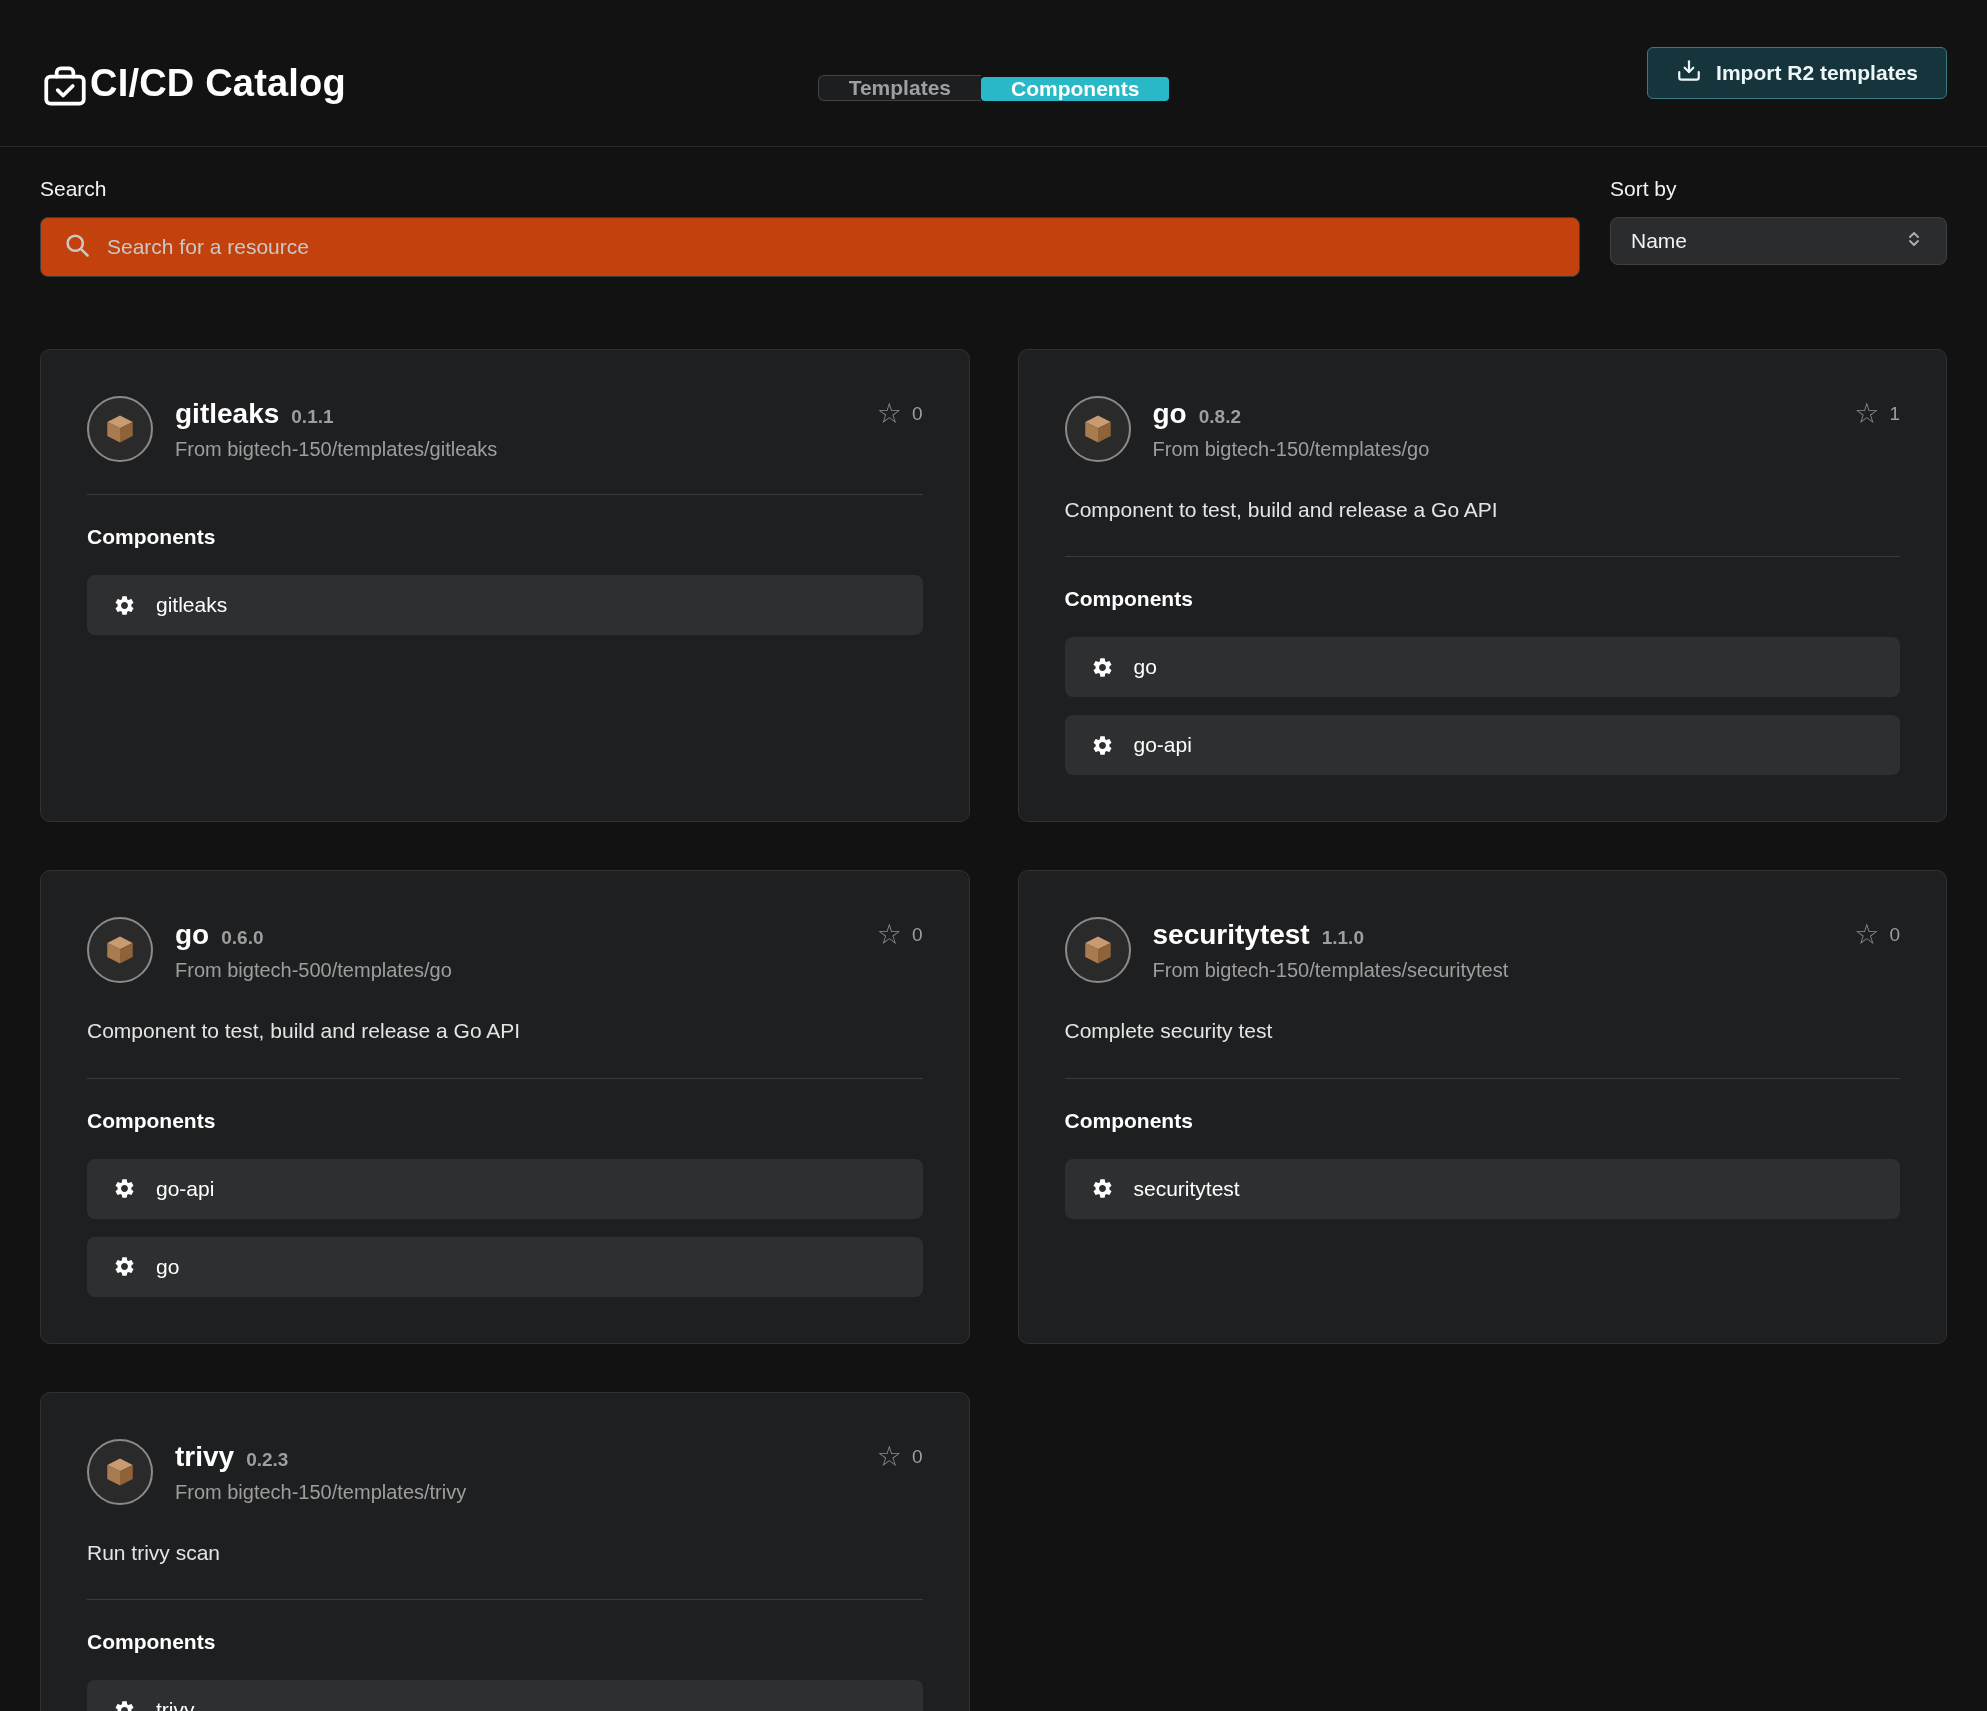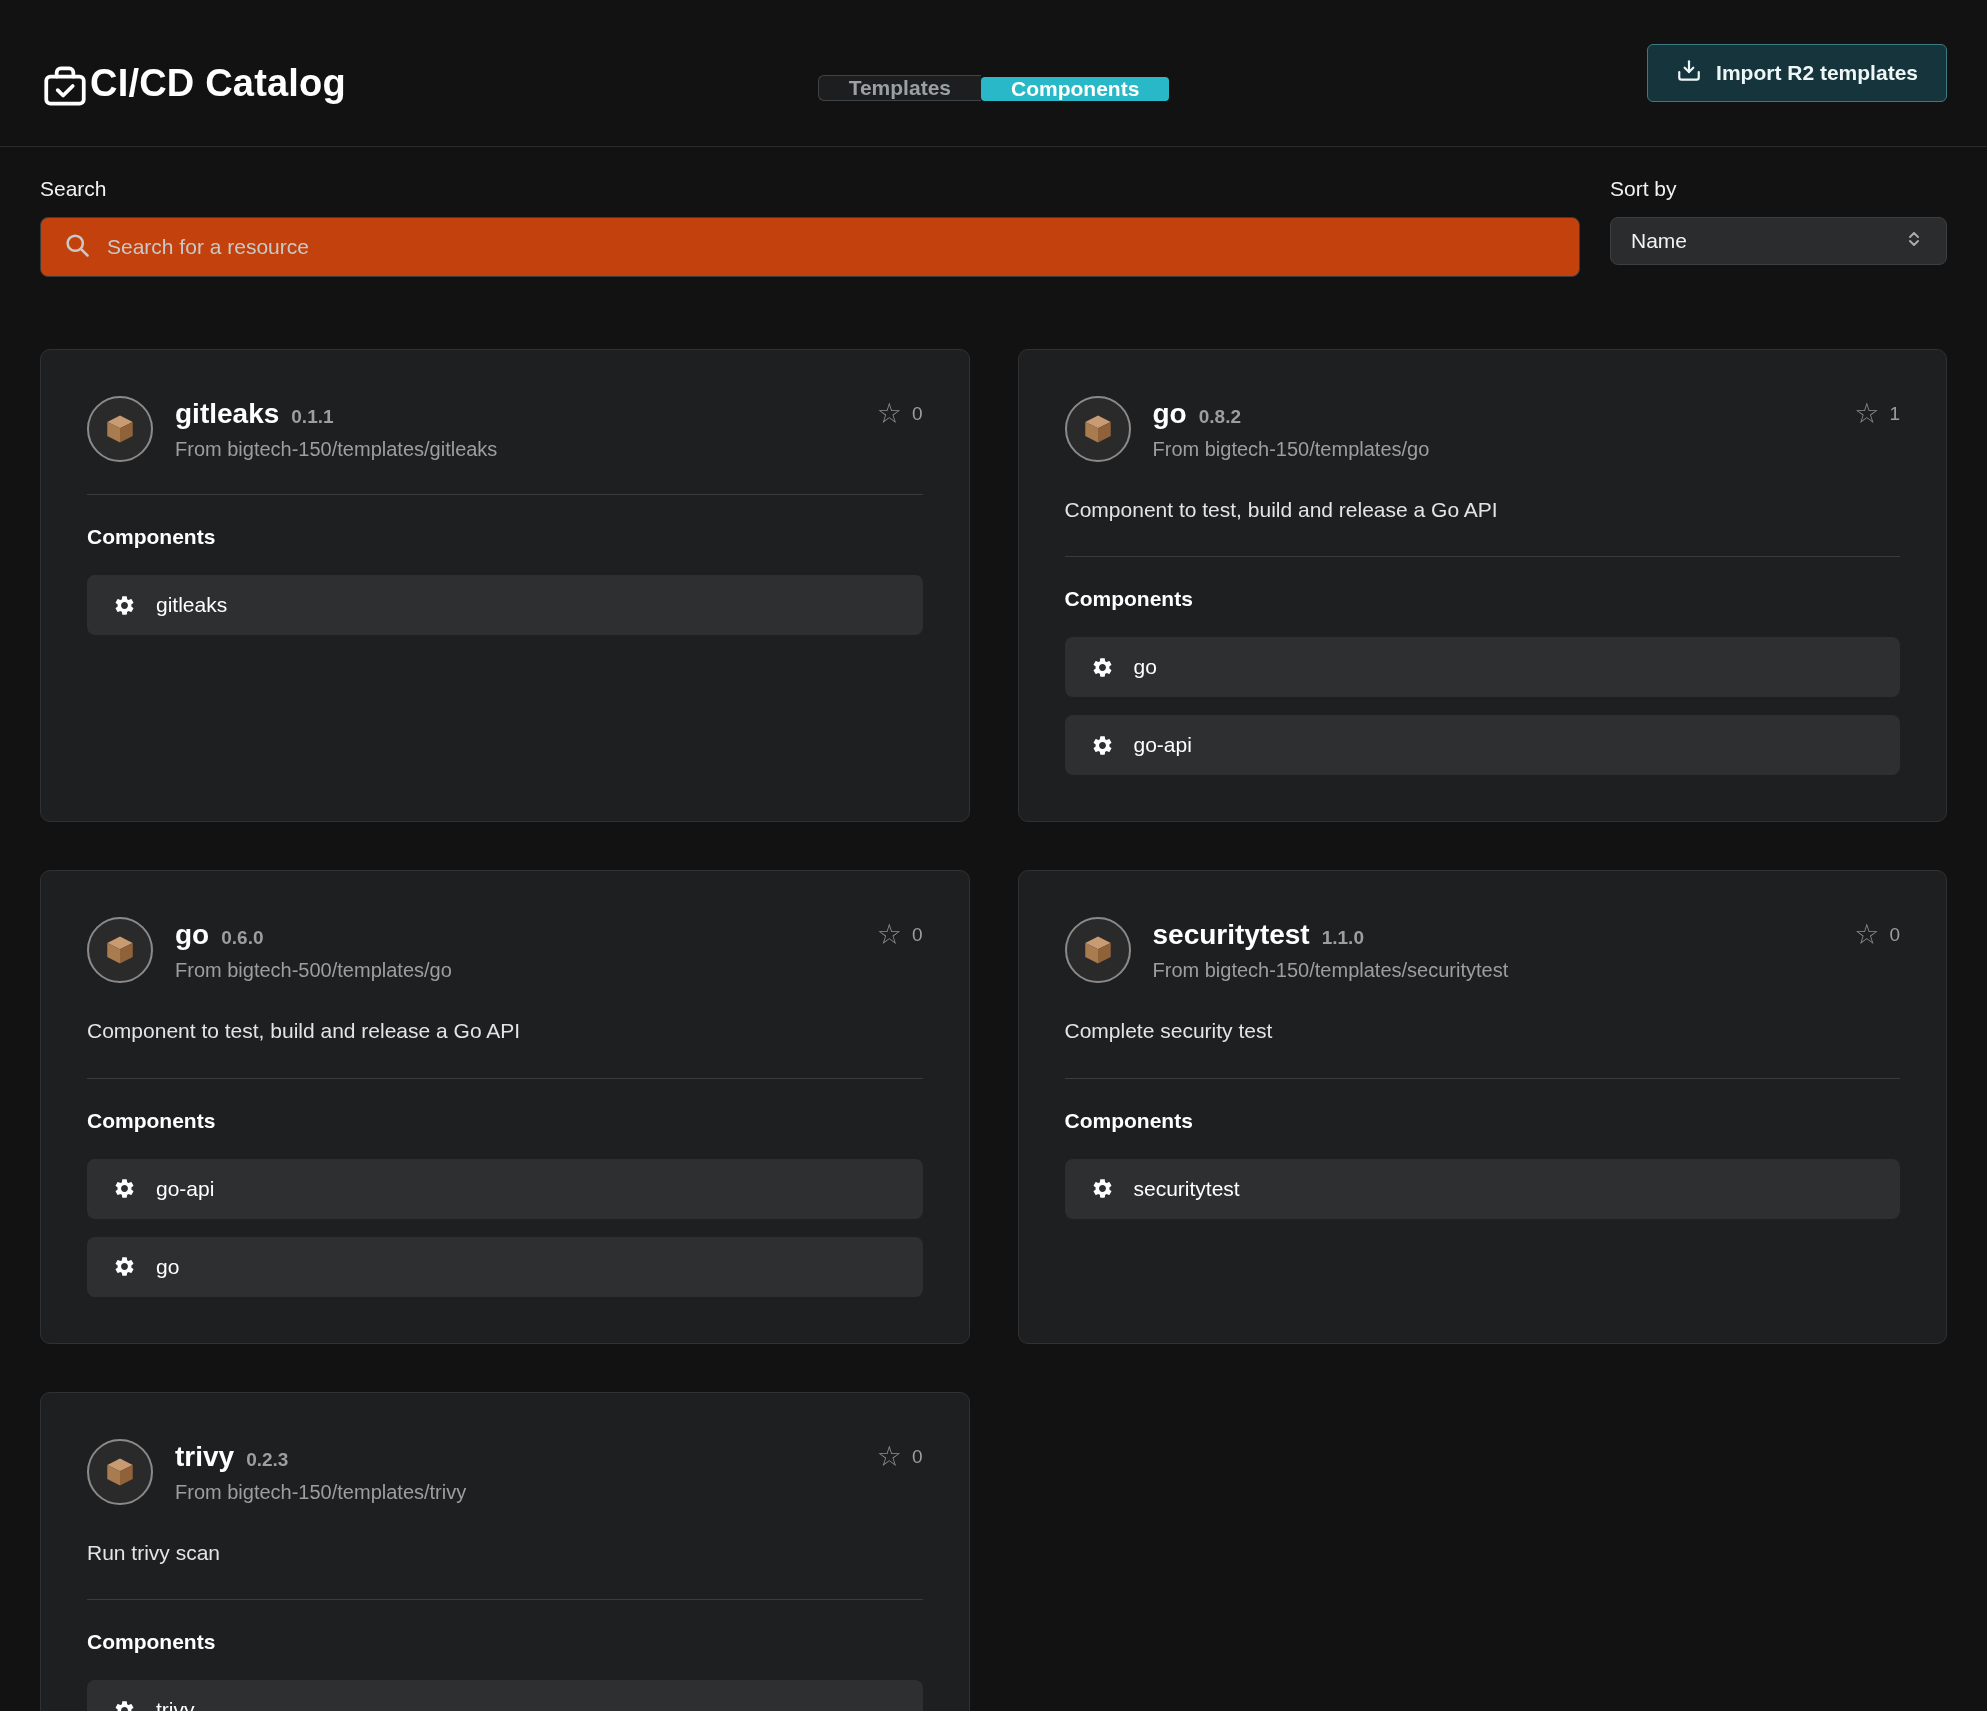--- a/index.html
+++ b/index.html
@@ -40,21 +40,21 @@
     border:1px solid #414446;border-right:none;
     border-radius:6px 0 0 6px;
   }
   .tab.active{
     background:var(--accent);color:#fff;
     border-radius:4px;
   }
   .header-right{flex:1;display:flex;justify-content:flex-end;}
   .import-btn{
     display:flex;align-items:center;gap:14px;
-    height:58px;padding:0 28px;
+    height:52px;padding:0 28px;
     background:#15343b;border:1px solid #3b7a83;border-radius:6px;
     color:#eef7f8;font-size:21px;font-weight:700;font-family:inherit;
   }
 
   
   main{padding:30px 40px 40px;}
   .search-row{display:flex;gap:30px;}
   .search-col{flex:1;max-width:1540px;}
   .field-label{display:block;font-size:21px;color:#f2f2f2;margin-bottom:16px;}
   .search-box{

